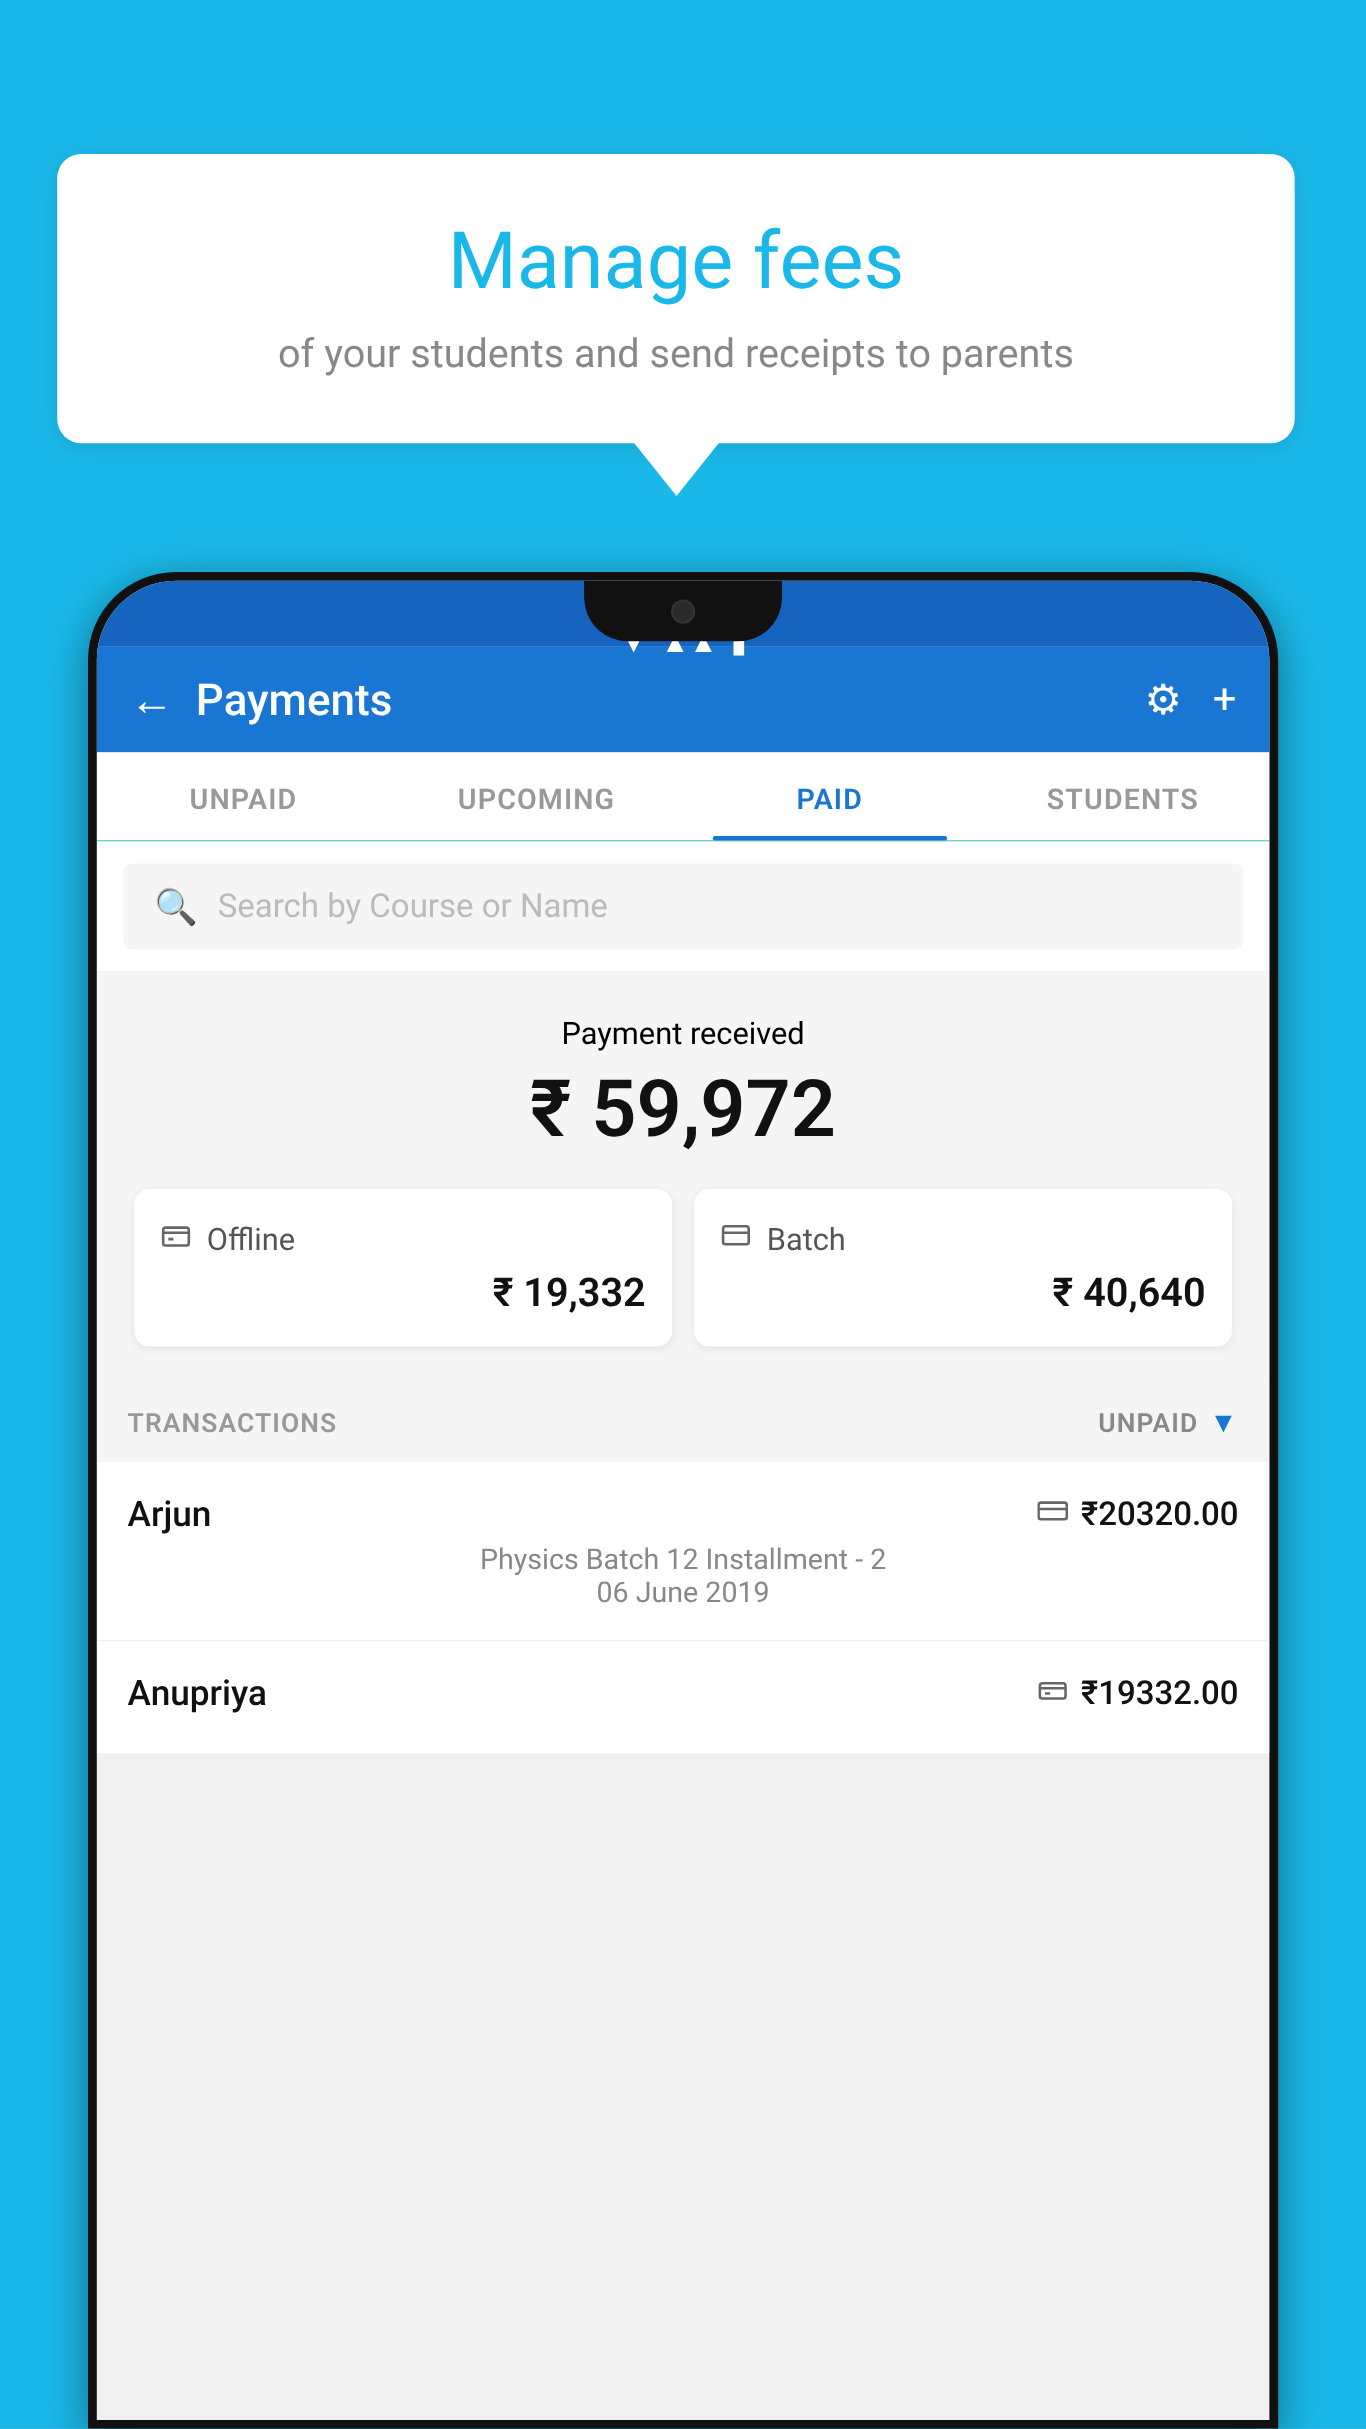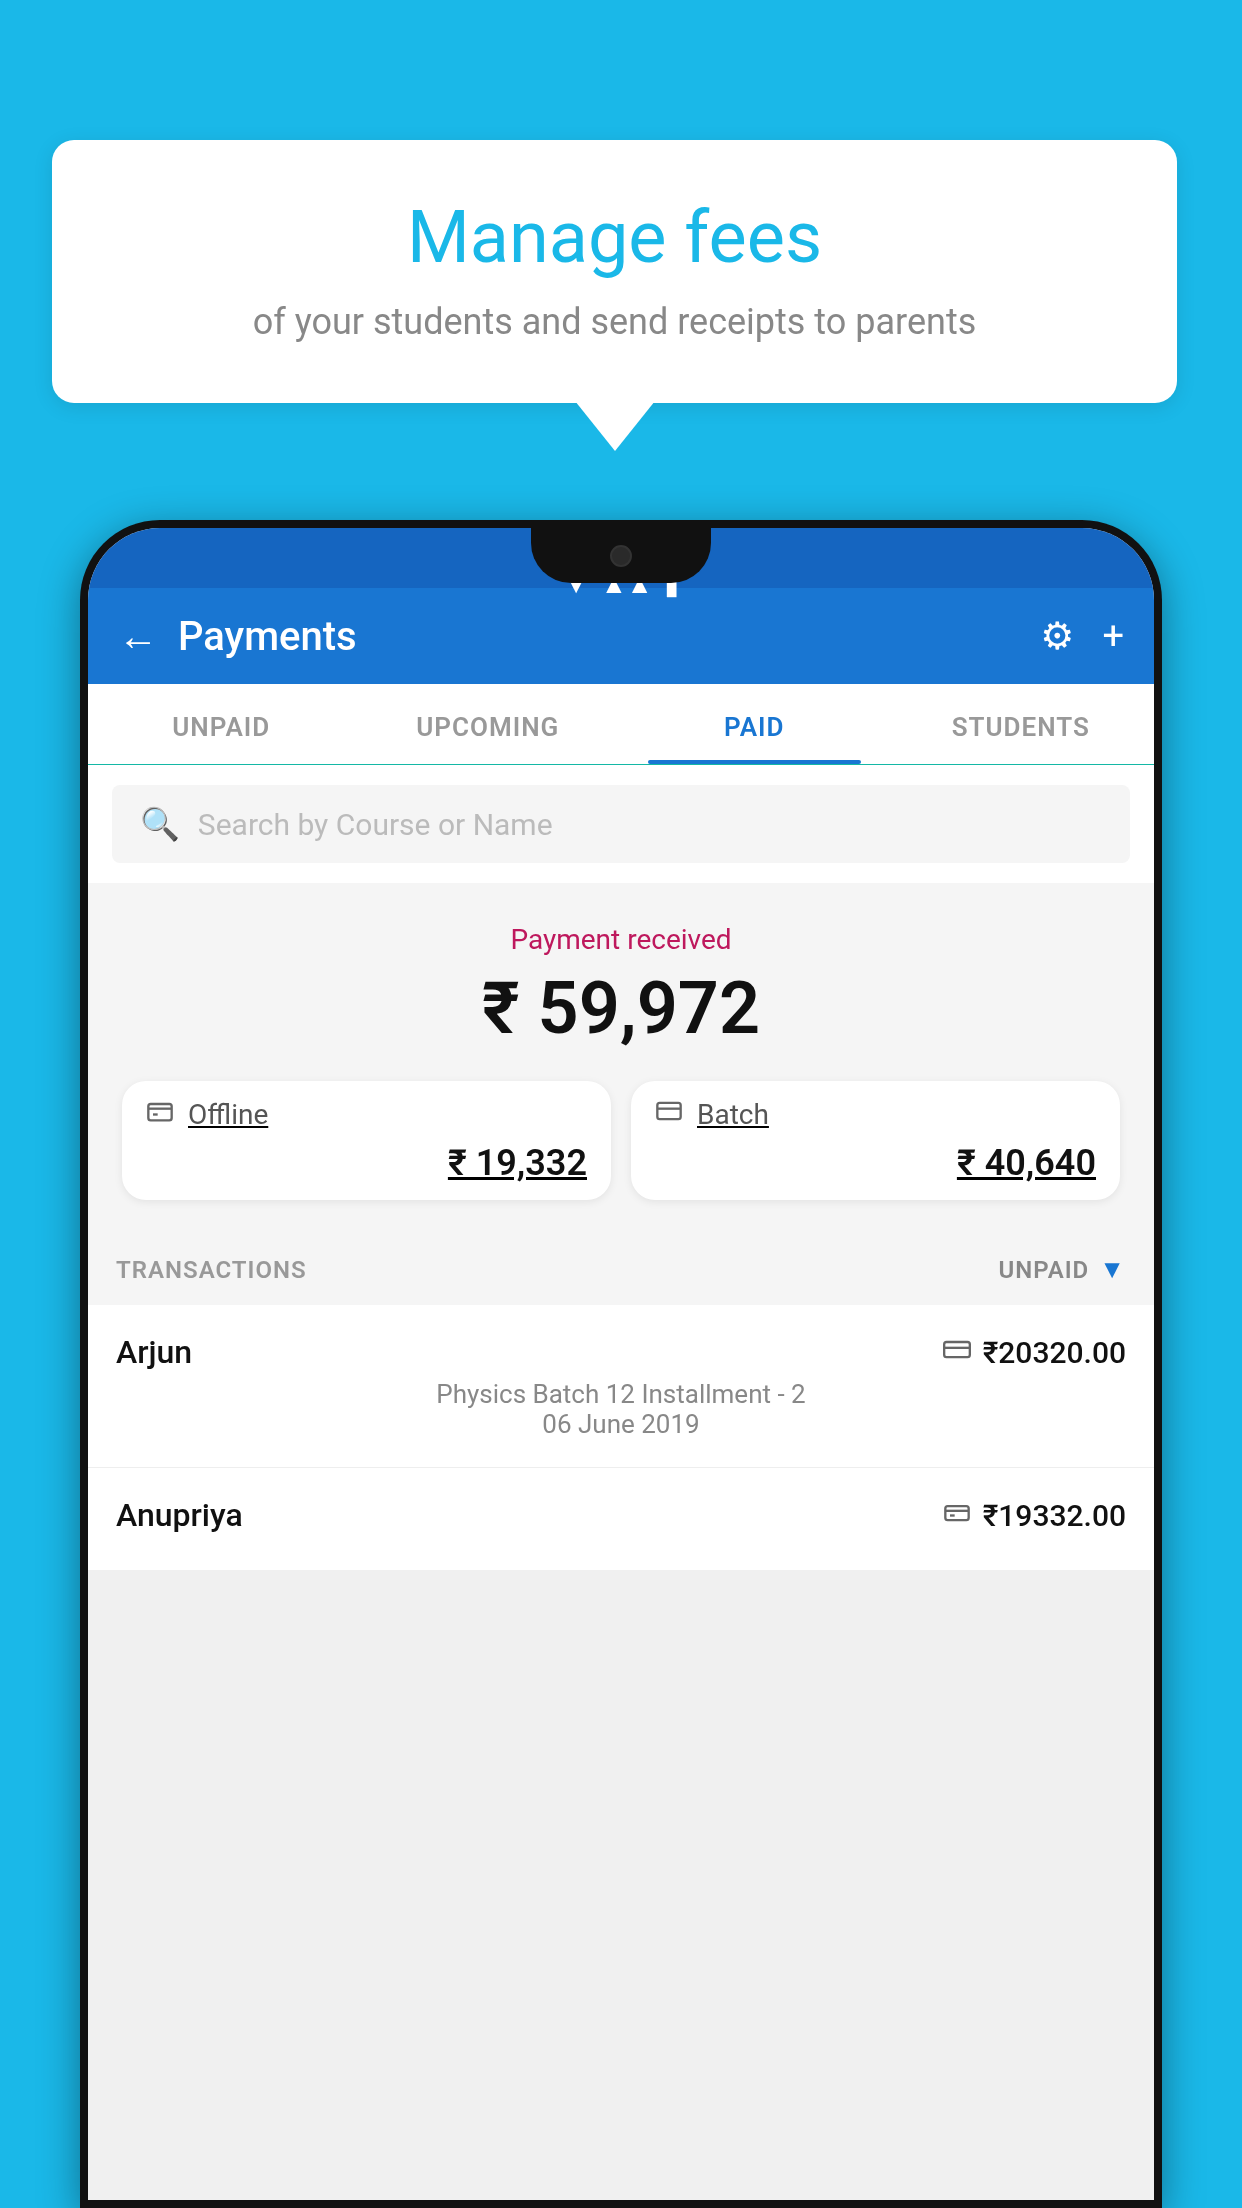--- a/index.html
+++ b/index.html
@@ -228,45 +228,44 @@
     }
 
     
     .payment-summary {
       background: #f5f5f5;
       padding: 40px 24px 30px;
       text-align: center;
     }
 
     .payment-received-label {
-      color: #be185d;
+      color: #000000;
       font-size: 28px;
       margin-bottom: 10px;
     }
 
     .payment-amount {
       color: #111;
       font-size: 72px;
       font-weight: 600;
       margin-bottom: 30px;
     }
 
     .payment-cards {
       display: flex;
       gap: 20px;
       padding: 0 10px;
     }
 
     .payment-card {
       flex: 1;
       background: white;
-      border-radius: 24px;
-      padding: 16px 24px;
+      border-radius: 14px;
+      padding: 28px 24px;
       box-shadow: 0 2px 8px rgba(0,0,0,0.08);
-      text-decoration: underline;
     }
 
     .card-header {
       display: flex;
       align-items: center;
       gap: 14px;
       margin-bottom: 10px;
     }
 
     .card-icon {

